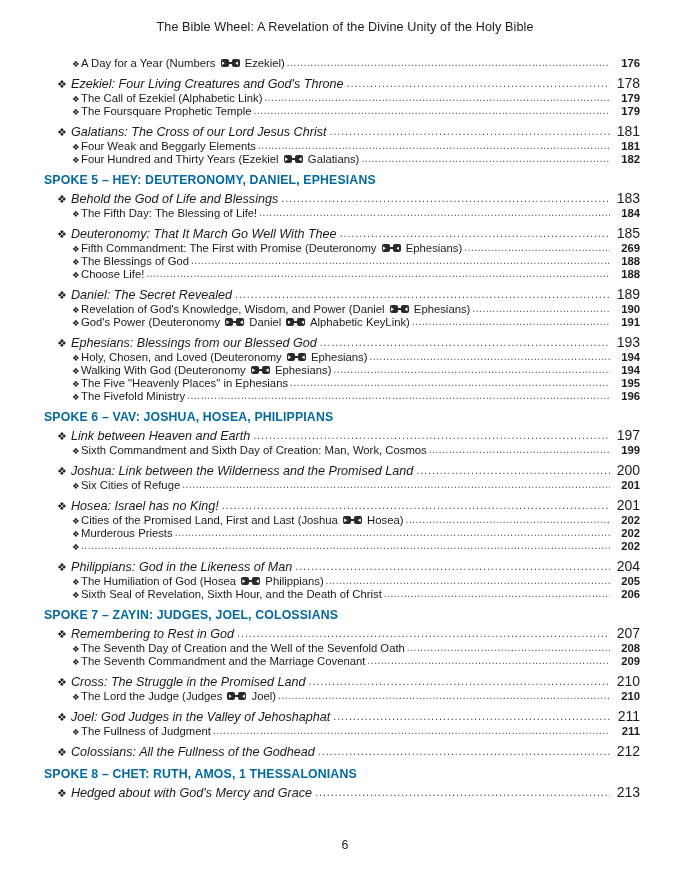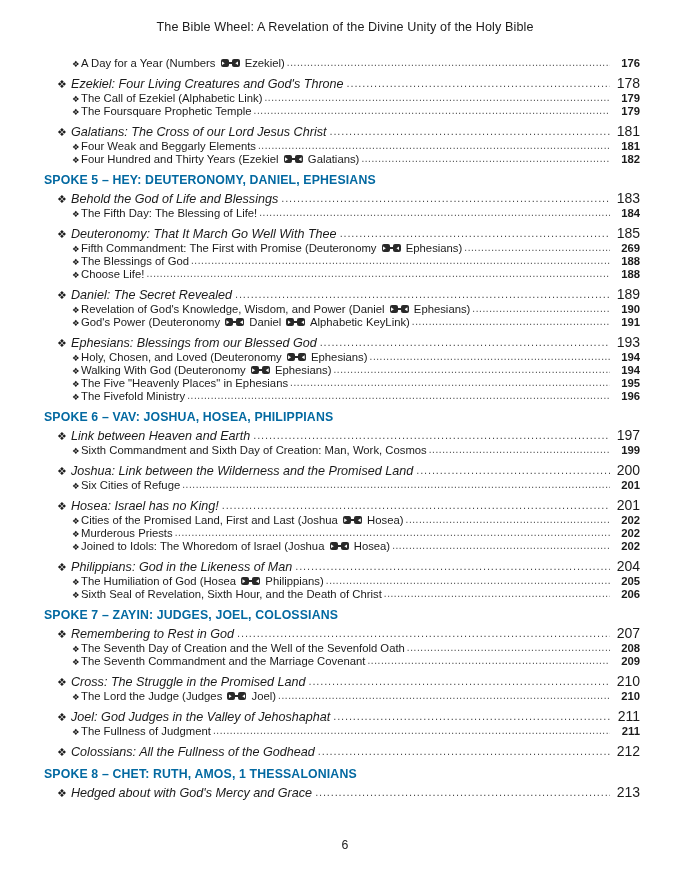--- a/index.html
+++ b/index.html
@@ -342,21 +342,20 @@
         <span class="pageno">202</span>
       </div>
       <div class="entry lvl2">
         <span class="bullet">❖</span>
         <span class="title-text">Murderous Priests</span>
         <span class="leader"></span>
         <span class="pageno">202</span>
       </div>
       <div class="entry lvl2">
         <span class="bullet">❖</span>
-        <span class="title-text">Joined to Idols: The Whoredom of Israel (Joshua <span class="linkicon"><span class="lk left"></span><span class="bar"></span><span class="lk right"></span></span> Hosea)</span>
         <span class="leader"></span>
         <span class="pageno">202</span>
       </div>
       <div class="entry lvl1 spaced">
         <span class="bullet">❖</span>
         <span class="title-text">Philippians: God in the Likeness of Man</span>
         <span class="leader"></span>
         <span class="pageno">204</span>
       </div>
       <div class="entry lvl2">

